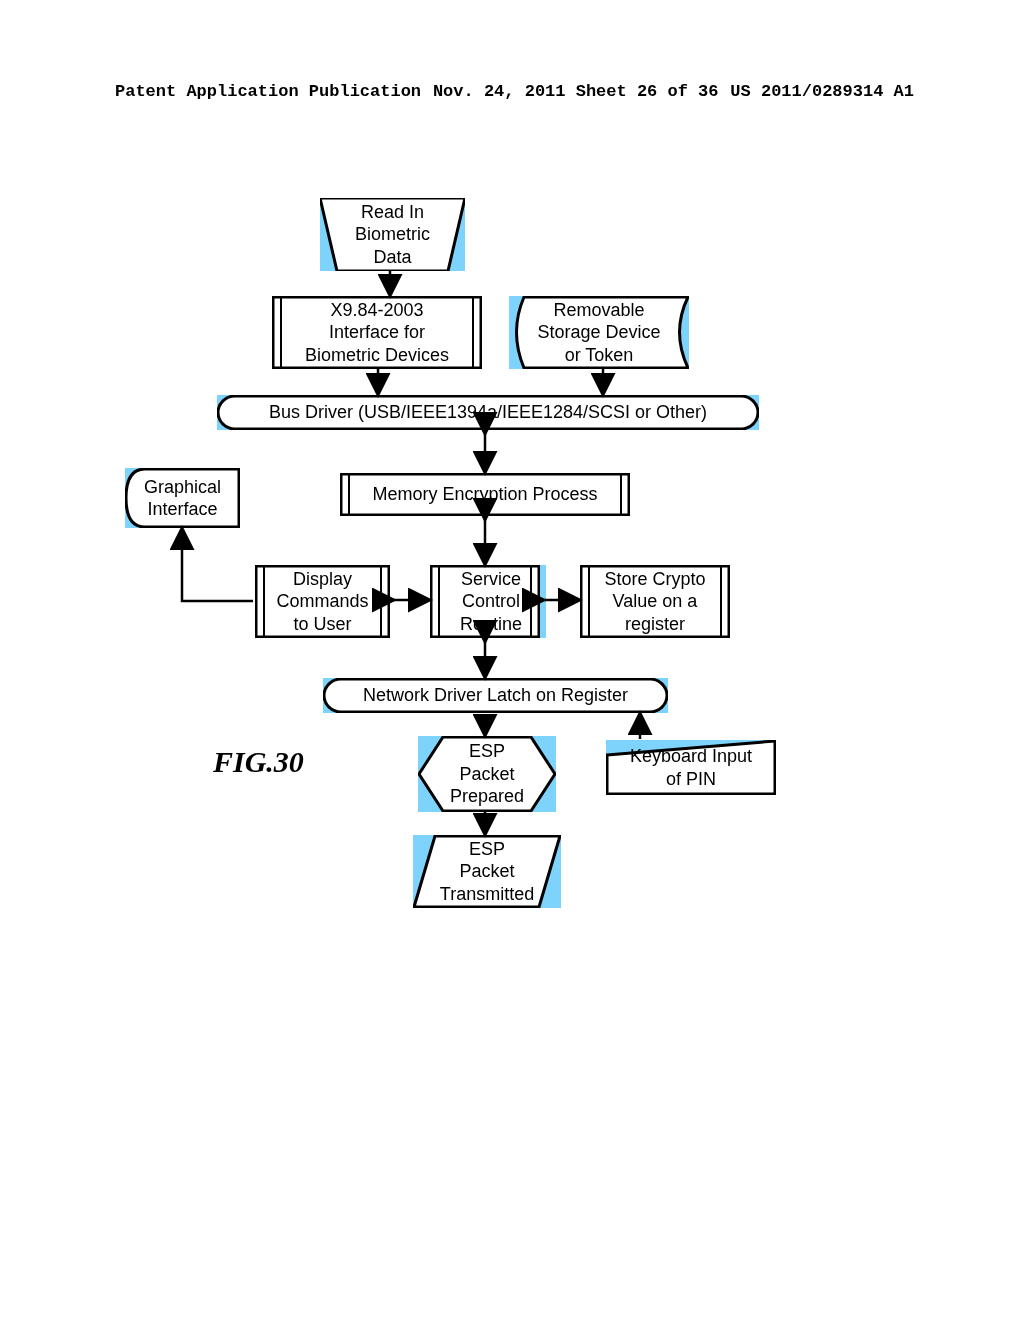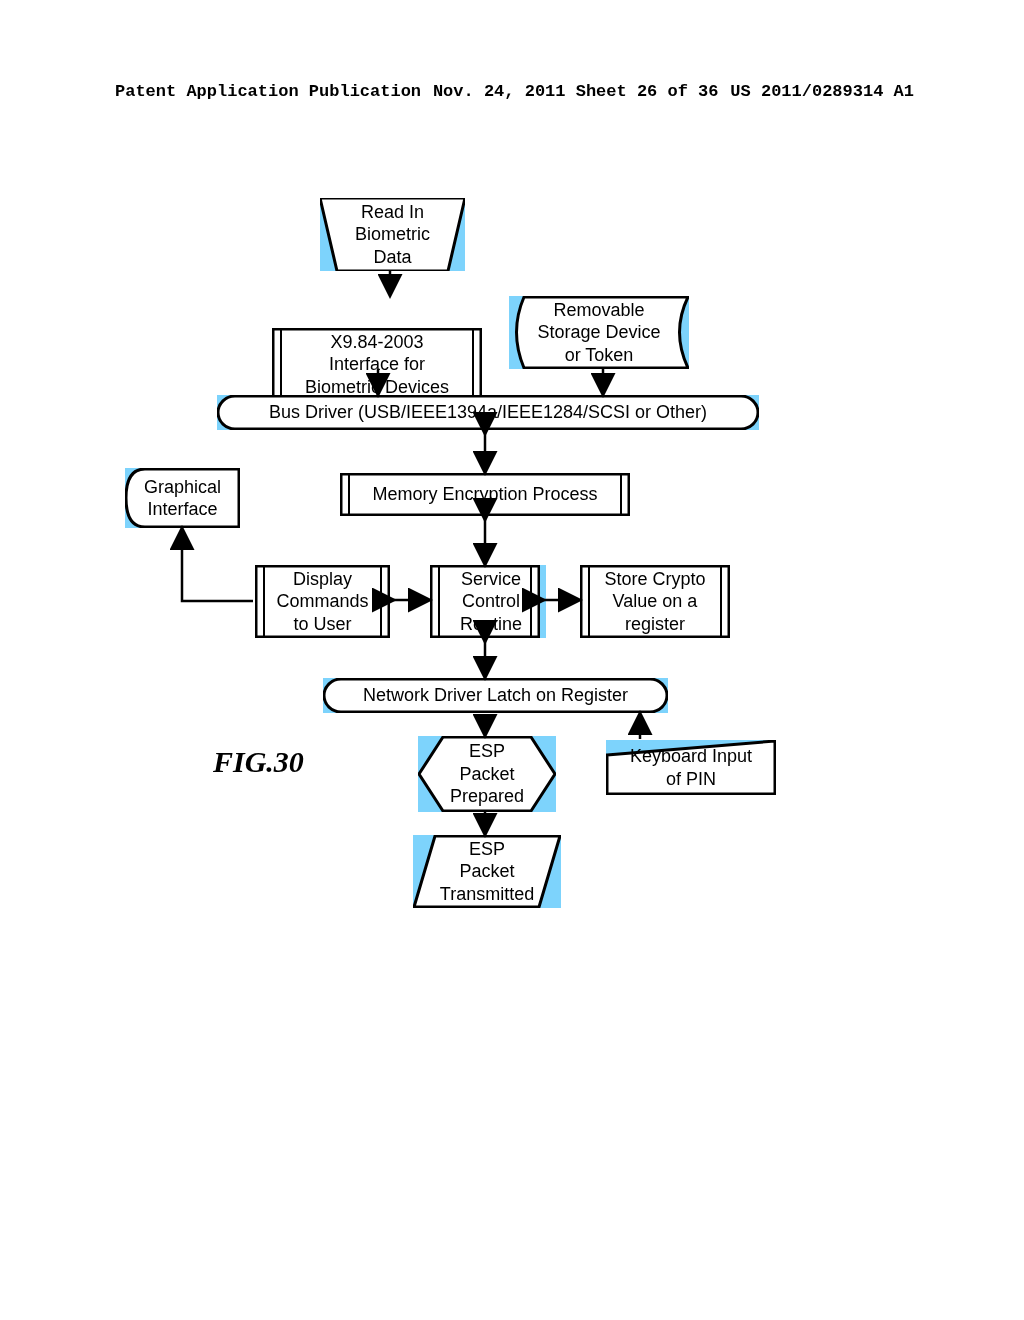--- a/index.html
+++ b/index.html
@@ -75,21 +75,21 @@
 
   <div class="box" style="left:320px; top:18px; width:145px; height:73px;">
     <svg class="shape" width="145" height="73">
         <path d="M0,0 L145,0 L128,73 L17,73 Z" fill="white" stroke="black" stroke-width="3"></path>
       </svg>
     <div class="text-inner" style="white-space:pre-line;">Read In
 Biometric
 Data</div>
   </div>
 
-  <div class="box" style="left:272px; top:116px; width:210px; height:73px;margin-top:32px;">
+  <div class="box" style="left:272px; top:116px; width:210px; height:73px;">
     <svg class="shape" width="210" height="73">
       <rect x="1" y="1" width="208" height="71" fill="white" stroke="black" stroke-width="3"></rect>
       <line x1="9" y1="1" x2="9" y2="72" stroke="black" stroke-width="2"></line>
       <line x1="201" y1="1" x2="201" y2="72" stroke="black" stroke-width="2"></line>
     </svg>
     <div class="text-inner" style="white-space:pre-line;">X9.84-2003
 Interface for
 Biometric Devices</div>
   </div>
 

